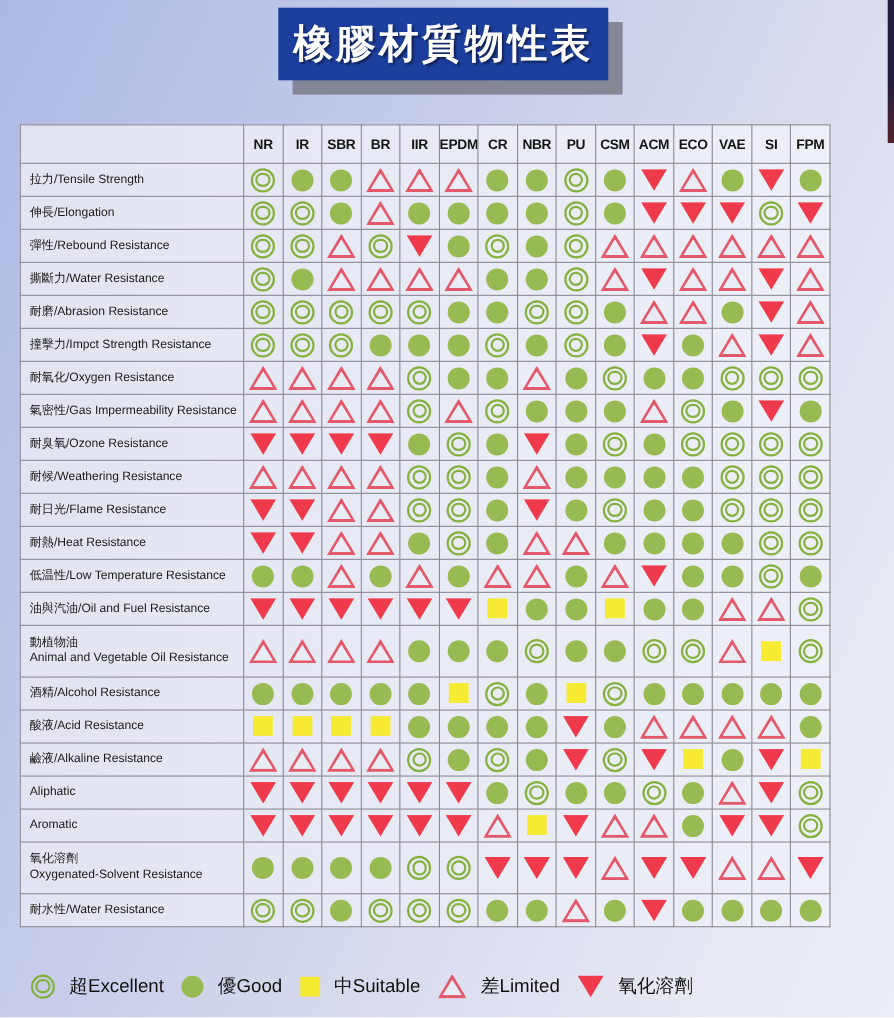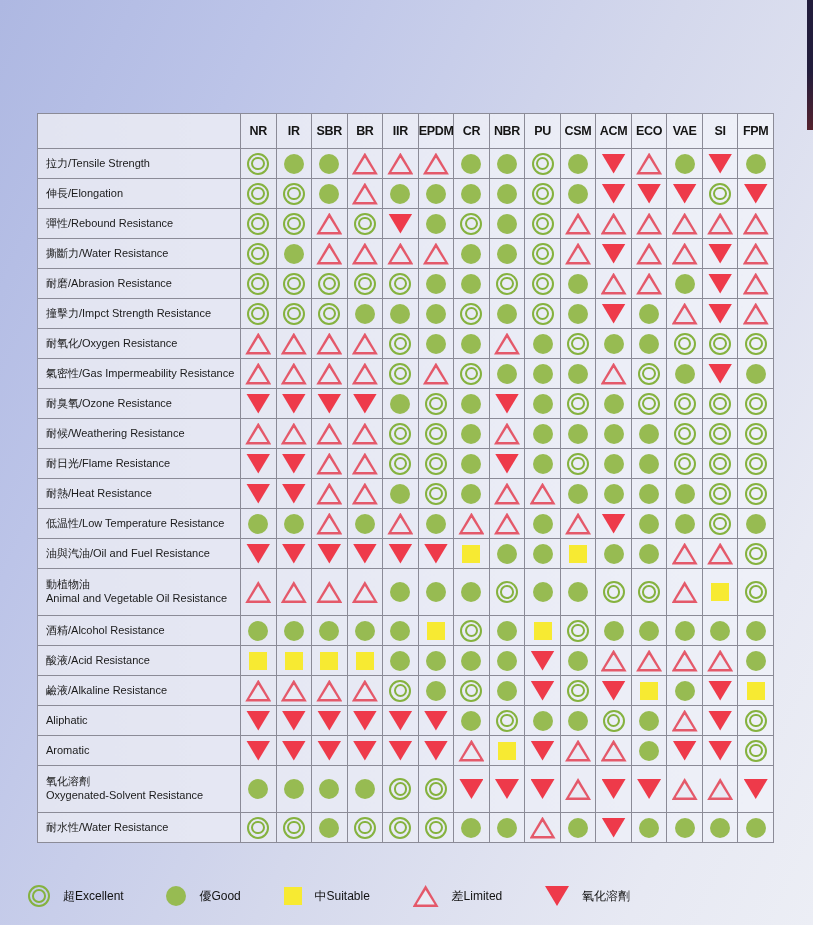--- a/index.html
+++ b/index.html
@@ -12,21 +12,21 @@
               background:linear-gradient(#221d3c 55%,#55222e 100%);}
 
   
   #title-banner{position:absolute;left:253px;top:7px;width:300px;height:66px;
                 background:#1c3f9e;box-shadow:13px 13px 0 rgba(125,127,140,.9);
                 display:flex;align-items:center;justify-content:center;}
   #title-banner .t{color:#fff;font-size:36px;font-weight:bold;letter-spacing:3px;
                    text-shadow:2px 2px 2px rgba(0,0,0,.45);white-space:nowrap;}
 
   
-  #props{position:absolute;left:37px;top:113px;width:737px;border-collapse:collapse;
+  #props{position:absolute;left:18px;top:113px;width:737px;border-collapse:collapse;
          table-layout:fixed;background:linear-gradient(to right,#e2e4f1,#eef0f8);}
   #props th,#props td{border:1px solid #8b8b97;padding:0;}
   #props thead th{height:30px;font-size:12.5px;font-weight:600;color:#151515;
                   text-align:center;letter-spacing:-.3px;overflow:hidden;}
   #props th.rowlab{width:190px;text-align:left;padding:2px 4px 2px 8px;
                    font-size:11px;font-weight:400;color:#1a1a1a;line-height:1.25;
                    white-space:pre-line;}
   #props td{text-align:center;vertical-align:middle;}
   #props tr{height:30px;}
   #props tr.tall{height:47px;}
@@ -41,28 +41,31 @@
          clip-path:polygon(50% 0,100% 100%,0 100%);}
   .sym-L .tri-in{position:absolute;left:4px;right:4px;top:5px;bottom:2.5px;
                  background:#e9ebf5;clip-path:polygon(50% 0,100% 100%,0 100%);}
   .sym-P{width:24px;height:20px;background:#ee3a4a;
          clip-path:polygon(0 0,100% 0,50% 100%);}
 
   
   #legend{position:absolute;left:28px;top:885px;width:602px;display:flex;
           justify-content:space-between;align-items:center;}
   .leg-item{display:flex;align-items:center;gap:13px;}
-  .leg-item .lab{font-size:12px;color:#111;white-space:nowrap;}
+  .leg-item .lab{font-size:17px;color:#111;white-space:nowrap;}
 </style>
 </head>
 <body>
 
 <div id="page">
   <div id="edge-strip"></div>
 
+  <div id="title-banner">
+    <span class="t">橡膠材質物性表</span>
+  </div>
 
   <table id="props">
     <thead>
       <tr>
           <th class="rowlab"></th>
           <th>NR</th>
           <th>IR</th>
           <th>SBR</th>
           <th>BR</th>
           <th>IIR</th>

